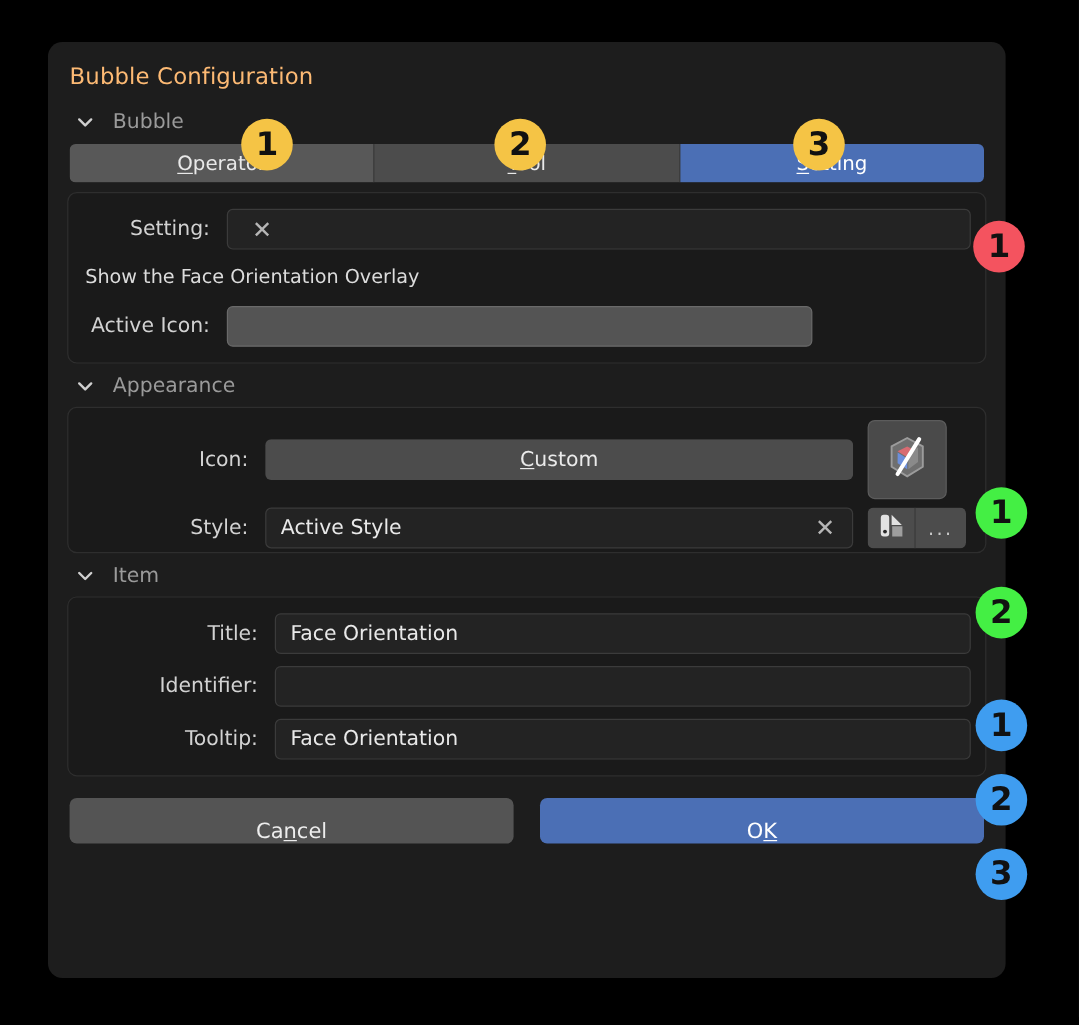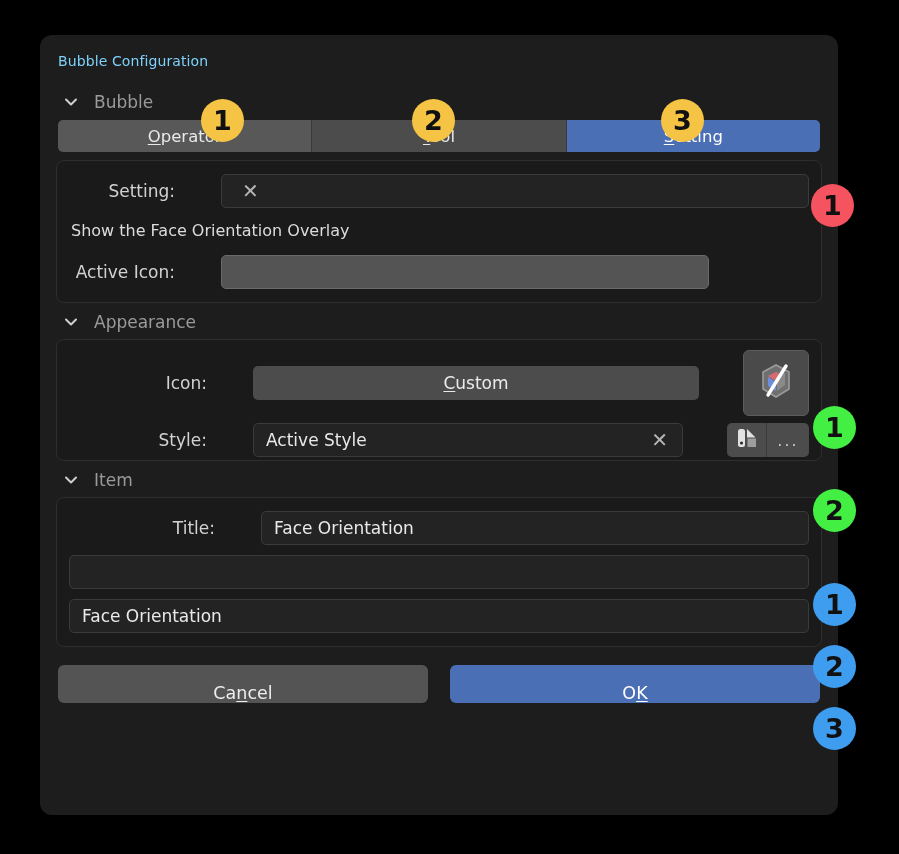--- a/index.html
+++ b/index.html
@@ -19,22 +19,22 @@
     left: 40px;
     top: 35px;
     width: 798px;
     height: 780px;
     background: #1d1d1d;
     border-radius: 12px;
     padding: 14px 16px 0 16px;
   }
 
   .dlg-title {
-    color: #7dd3fc;
-    font-size: 14px;
+    color: #fdba74;
+    font-size: 19px;
     letter-spacing: .1px;
     padding: 4px 2px 0 2px;
     height: 34px;
   }
 
   
   .sec-header {
     display: flex;
     align-items: center;
     gap: 14px;
@@ -54,21 +54,20 @@
     border: 1px solid #2e2e2e;
     border-radius: 8px;
     padding: 10px 12px;
   }
 
   
   .row {
     display: flex;
     align-items: center;
     height: 40px;
-    gap: 32px;
   }
   .row + .row { margin-top: 4px; }
   .row-label {
     color: #d2d2d2;
     font-size: 17px;
     text-align: right;
     padding-right: 14px;
     flex: 0 0 auto;
     white-space: nowrap;
   }
@@ -333,25 +332,27 @@
   </div>
 
   <div class="panel">
     <div class="row">
       <span class="row-label" style="width:160px">Title:</span>
       <div class="field">
         <span class="val">Face Orientation</span>
       </div>
     </div>
     <div class="row">
+      <span class="row-label" style="width:160px">Identifier:</span>
       <div class="field">
         <span class="val"></span>
       </div>
     </div>
     <div class="row">
+      <span class="row-label" style="width:160px">Tooltip:</span>
       <div class="field">
         <span class="val">Face Orientation</span>
       </div>
     </div>
   </div>
 
   <div class="footer">
     <div class="btn cancel">
       <span><span>Ca</span><span class="u">n</span><span>cel</span></span>
     </div>

